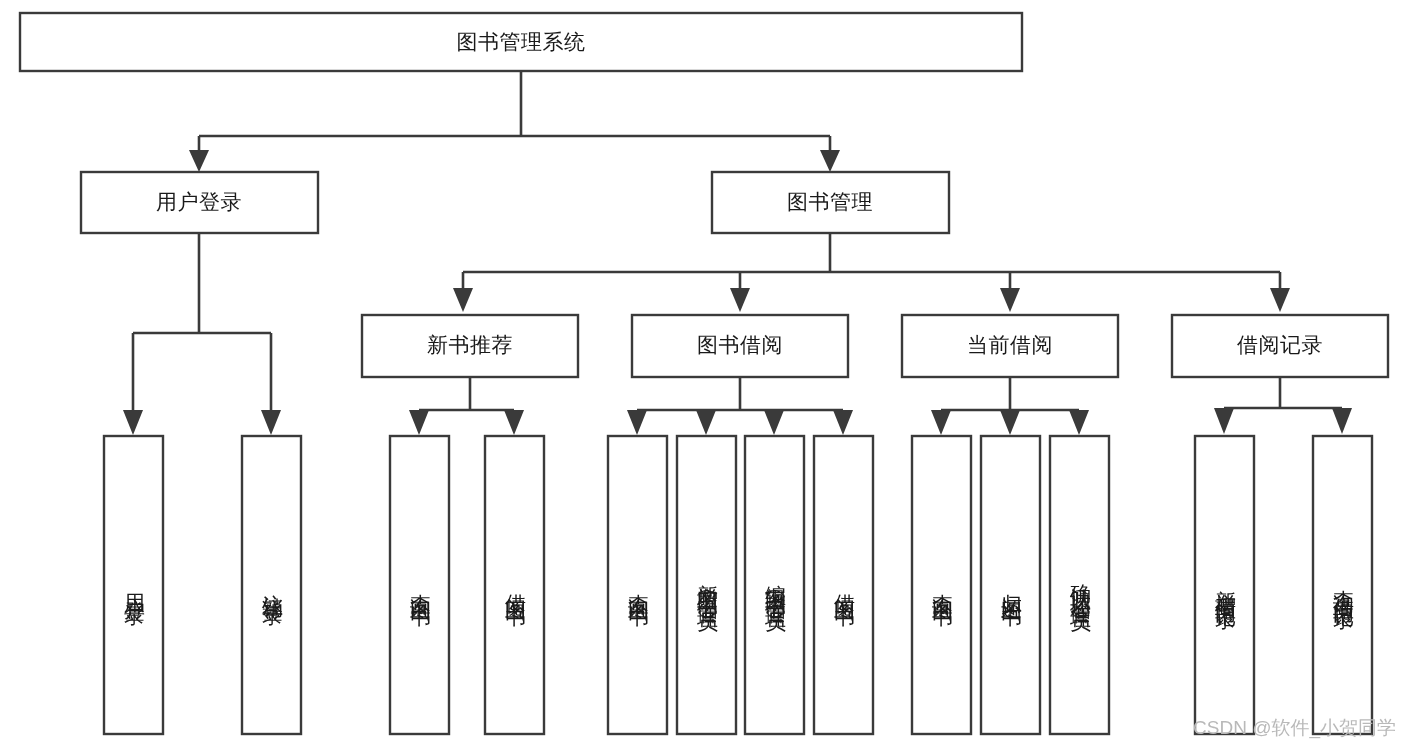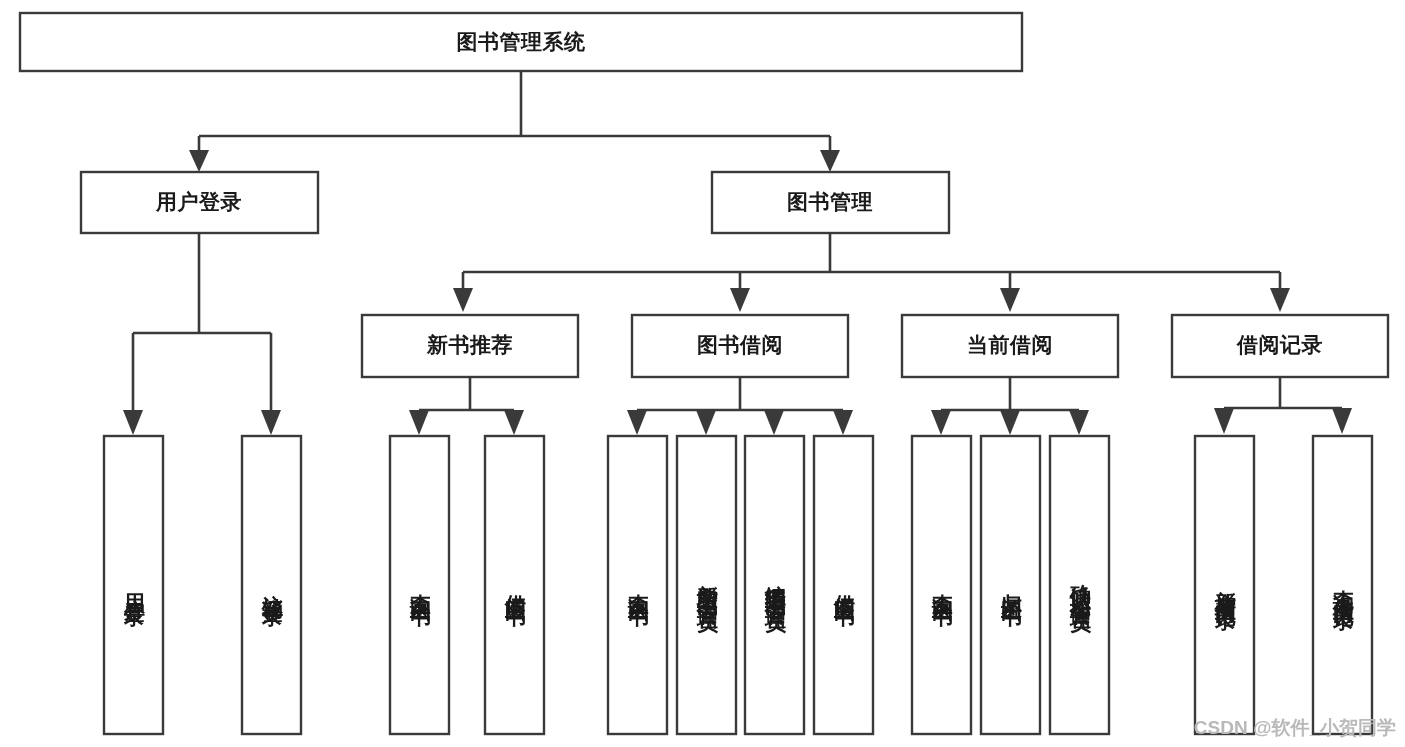--- a/index.html
+++ b/index.html
@@ -11,21 +11,20 @@
     width: 1405px;
     height: 747px;
     font-family: "Liberation Sans", "DejaVu Sans", sans-serif;
     overflow: hidden;
   }
   #diagram-root {
     position: relative;
     width: 1405px;
     height: 747px;
     background: #ffffff;
-    font-weight: bold;
   }
   svg#flow-svg {
     position: absolute;
     top: 0;
     left: 0;
     width: 1405px;
     height: 747px;
     display: block;
   }
   .node-box {

